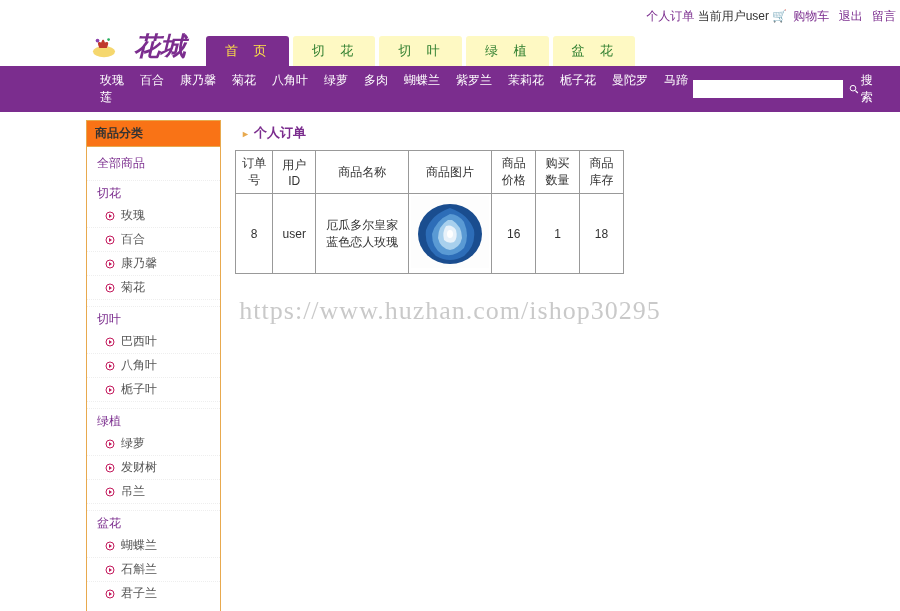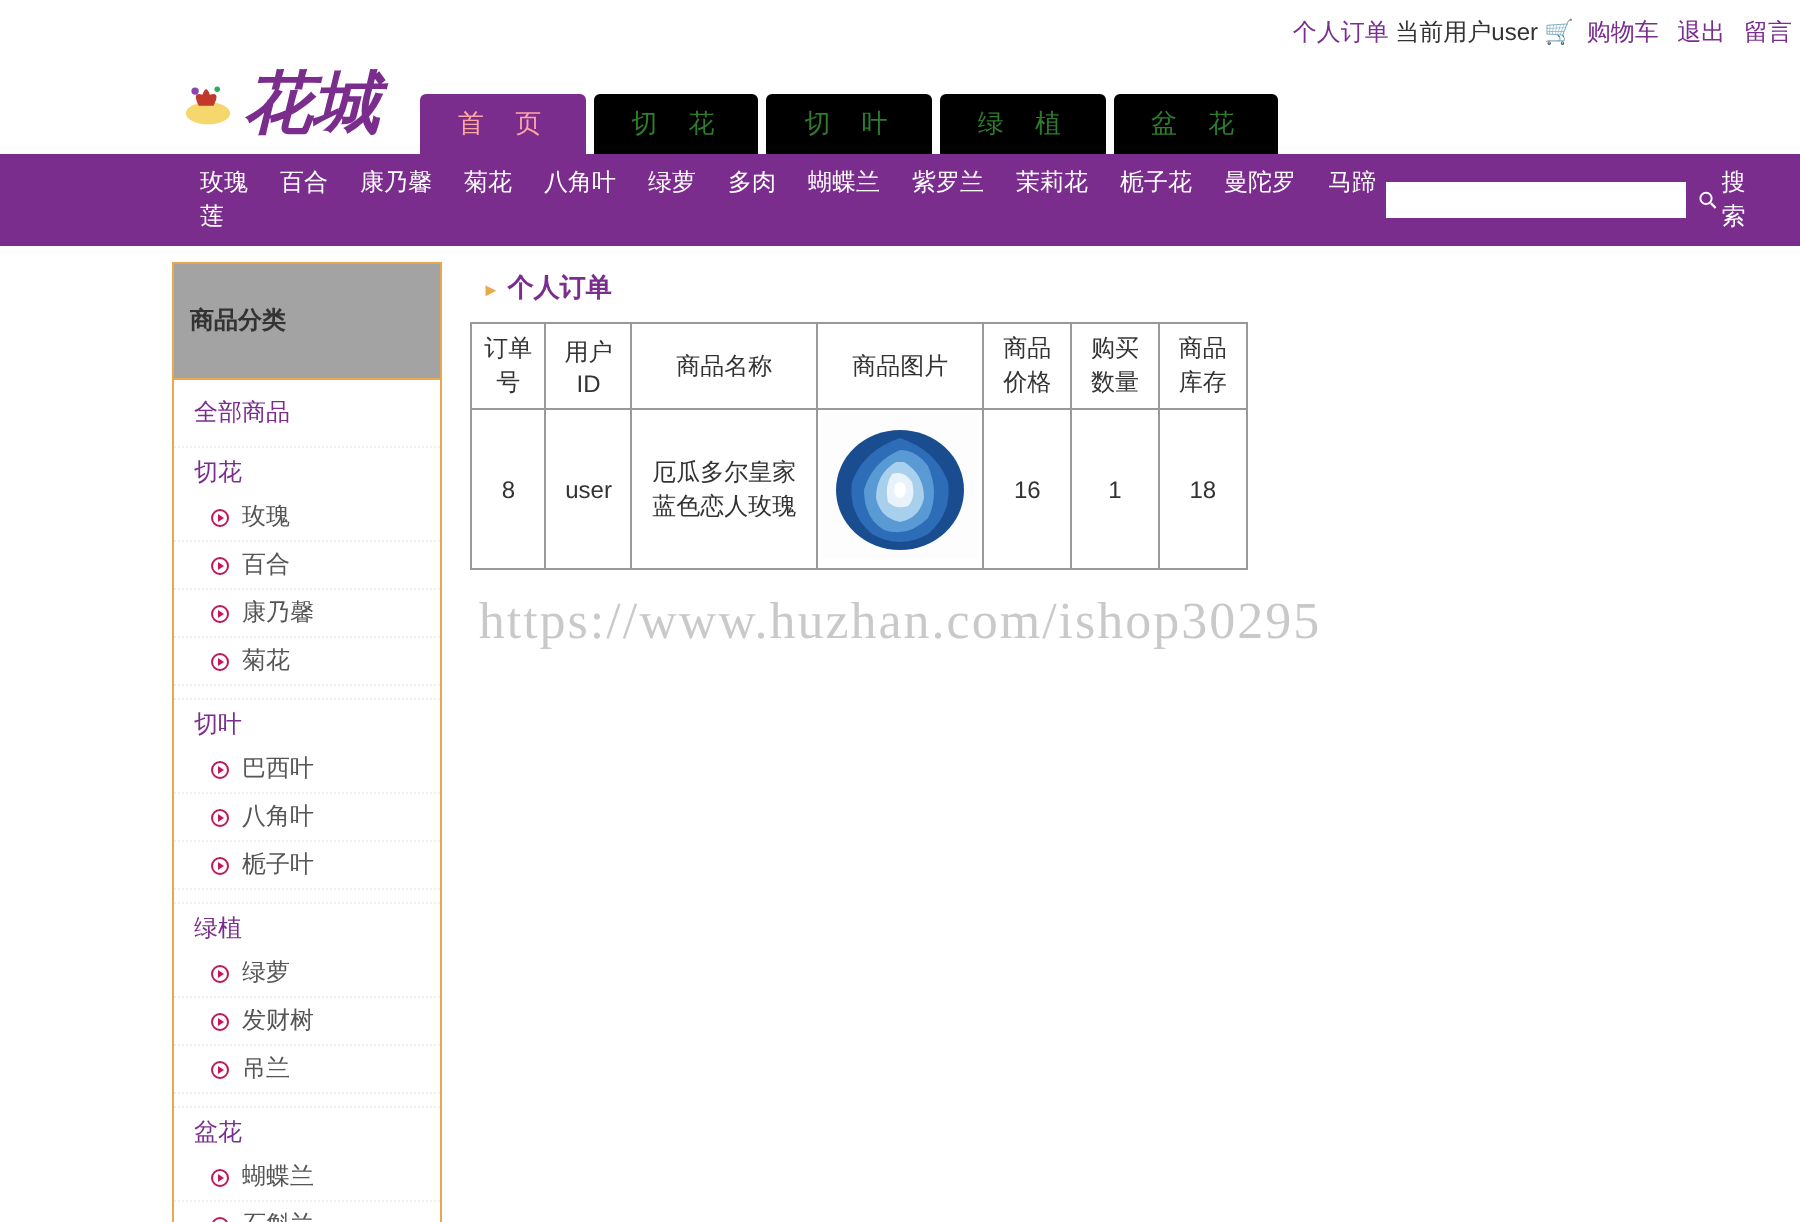--- a/index.html
+++ b/index.html
@@ -10,38 +10,38 @@
 
 
 .top-bar { text-align: right; padding: 8px 4px 4px; font-size: 12px; }
 .top-bar a { color: #7b2d8e; margin-left: 6px; }
 .top-bar .user-label { color: #333; }
 .cart-icon { color: #e67e22; }
 
 .logo-nav { display: flex; align-items: flex-end; padding: 0 0 0 90px; }
 .logo { display: flex; align-items: center; margin-right: 20px; margin-bottom: 2px; }
 .logo-img { width: 28px; height: 24px; }
-.logo-text { font-family: "STXingkai","KaiTi",cursive; font-size: 34px; color: #7b2d8e; font-weight: bold; margin-left: 4px; font-style: italic; }
+.logo-text { font-family: "STXingkai","KaiTi",cursive; font-size: 26px; color: #7b2d8e; font-weight: bold; margin-left: 16px; font-style: italic; }
 
 .main-tabs { display: flex; gap: 4px; }
-.main-tab { padding: 6px 16px; background: #000000; color: #2d7d2d; border-top-left-radius: 3px; border-top-right-radius: 3px; font-size: 13px; letter-spacing: 6px; text-indent: 3px; }
-.main-tab.active { background: #7b2d8e; color: #fca5a5; }
+.main-tab { padding: 6px 16px; background: #fef9c3; color: #2d7d2d; border-top-left-radius: 3px; border-top-right-radius: 3px; font-size: 13px; letter-spacing: 6px; text-indent: 3px; }
+.main-tab.active { background: #7b2d8e; color: #fde047; }
 
 .sub-nav { background: #7b2d8e; padding: 6px 20px 6px 100px; display: flex; align-items: center; }
 .sub-nav a { color: #fff; margin-right: 16px; font-size: 12px; }
 .search-box { margin-left: auto; display: flex; align-items: center; }
 .search-input { width: 150px; height: 18px; border: 1px solid #fff; padding: 0 4px; font-size: 12px; }
 .search-btn { color: #fff; margin-left: 6px; cursor: pointer; display: flex; align-items: center; }
 .search-btn svg { margin-right: 2px; }
 
 
 .content { display: flex; padding: 8px 0 20px 86px; }
 .sidebar { width: 135px; }
 .side-box { border: 1px solid #e8a94e; margin-bottom: 8px; }
-.side-title { background: #a3a3a3; border-bottom: 1px solid #e8a94e; padding: 20px 8px; font-weight: bold; color: #333; }
+.side-title { background: #f97316; border-bottom: 1px solid #e8a94e; padding: 4px 8px; font-weight: bold; color: #333; }
 .side-body { padding: 6px 0; }
 .cat-all { color: #7b2d8e; padding: 2px 10px; display: block; }
 .cat-group { color: #7b2d8e; padding: 4px 10px 2px; display: block; border-top: 1px dotted #eee; margin-top: 6px; }
 .cat-group:first-of-type { border-top: none; }
 .cat-item { display: flex; align-items: center; padding: 3px 10px 3px 18px; border-bottom: 1px dotted #eee; color: #555; }
 .cat-item:last-child { border-bottom: none; }
 .bullet { width: 10px; height: 10px; margin-right: 6px; flex-shrink: 0; }
 
 .main { flex: 1; padding-left: 14px; }
 .page-title { color: #7b2d8e; font-size: 13px; font-weight: bold; padding: 4px 0 8px 6px; }

